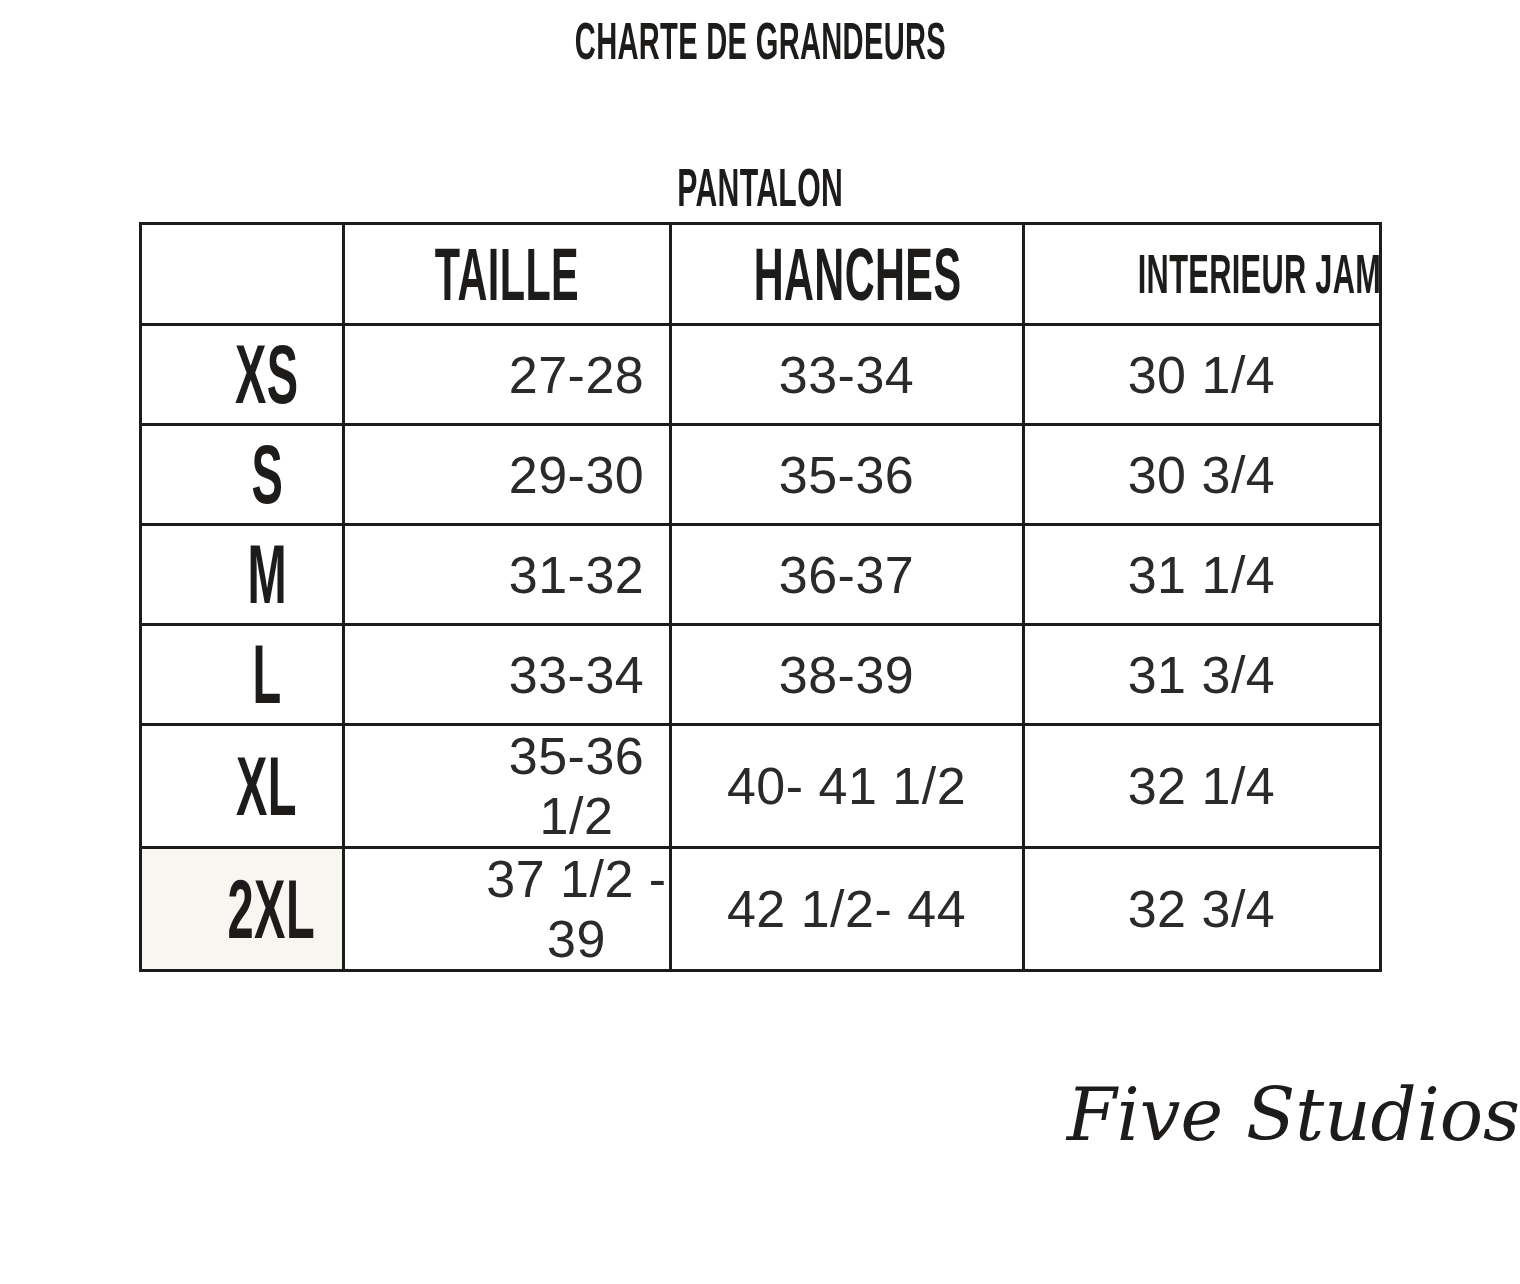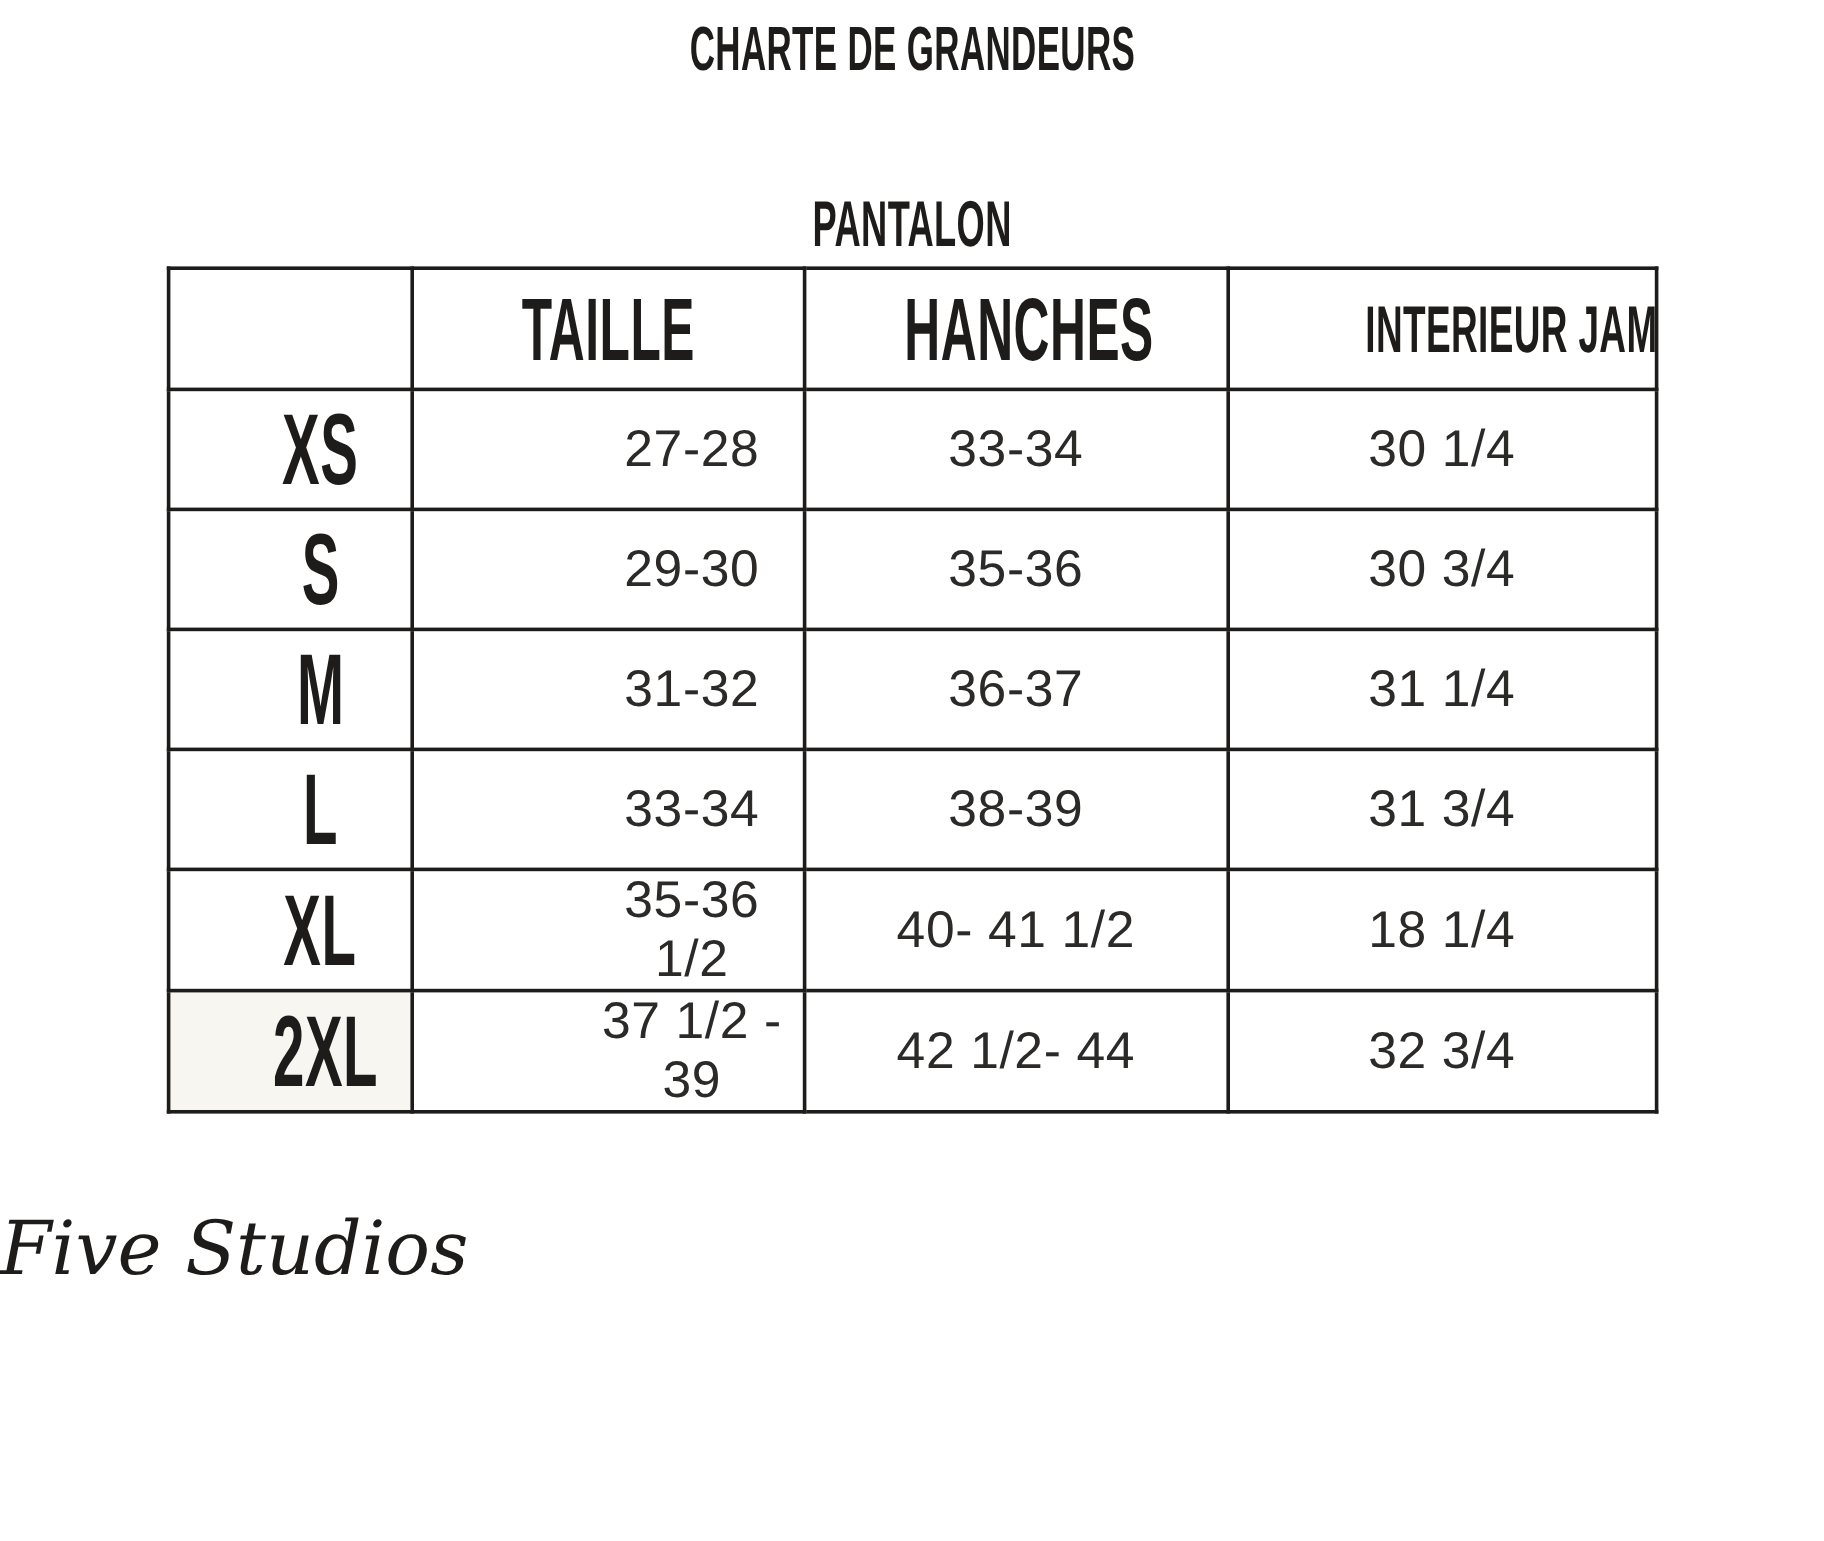--- a/index.html
+++ b/index.html
@@ -56,36 +56,36 @@
   th { text-align: center; font-weight: bold; }
   th.hdr-big  { font-size: 74px; }
   th.hdr-small { font-size: 55px; }
   td.size-cell {
     text-align: center;
     padding-left: 51px;   
     font-size: 84px;
   }
   td.val {
     text-align: center;
-    font-size: 43px;
+    font-size: 52px;
     font-weight: normal;
     color: var(--value-text, #2b2a28);
     letter-spacing: 0.5px;
   }
   td.val.taille-col {
     padding-left: 140px;  
   }
   td.size-cell.highlight { background: var(--highlight, #f8f6f1); margin-left: 31px; }
   .logo {
-    text-align: left;
-    margin-top: 58px;
+    text-align: right;
+    margin-top: 88px;
     font-family: "DejaVu Serif", serif;
     font-style: italic;
     font-weight: normal;
-    font-size: 62px;
+    font-size: 72px;
     line-height: 110px;
     color: var(--text, #1e1c1a);
   }
 </style>
 </head>
 <body>
 
 <header class="title-block">
   <div><span class="cond">CHARTE DE GRANDEURS</span></div>
 </header>
@@ -131,21 +131,21 @@
       <tr>
     <td class="size-cell"><span class="cond">L</span></td>
     <td class="val taille-col">33-34</td>
     <td class="val">38-39</td>
     <td class="val">31 3/4</td>
   </tr>
       <tr>
     <td class="size-cell"><span class="cond">XL</span></td>
     <td class="val taille-col">35-36 1/2</td>
     <td class="val">40- 41 1/2</td>
-    <td class="val">18 1/4</td>
+    <td class="val">32 1/4</td>
   </tr>
       <tr>
     <td class="size-cell highlight"><span class="cond">2XL</span></td>
     <td class="val taille-col">37 1/2 - 39</td>
     <td class="val">42 1/2- 44</td>
     <td class="val">32 3/4</td>
   </tr>
     </tbody>
 </table>
 

